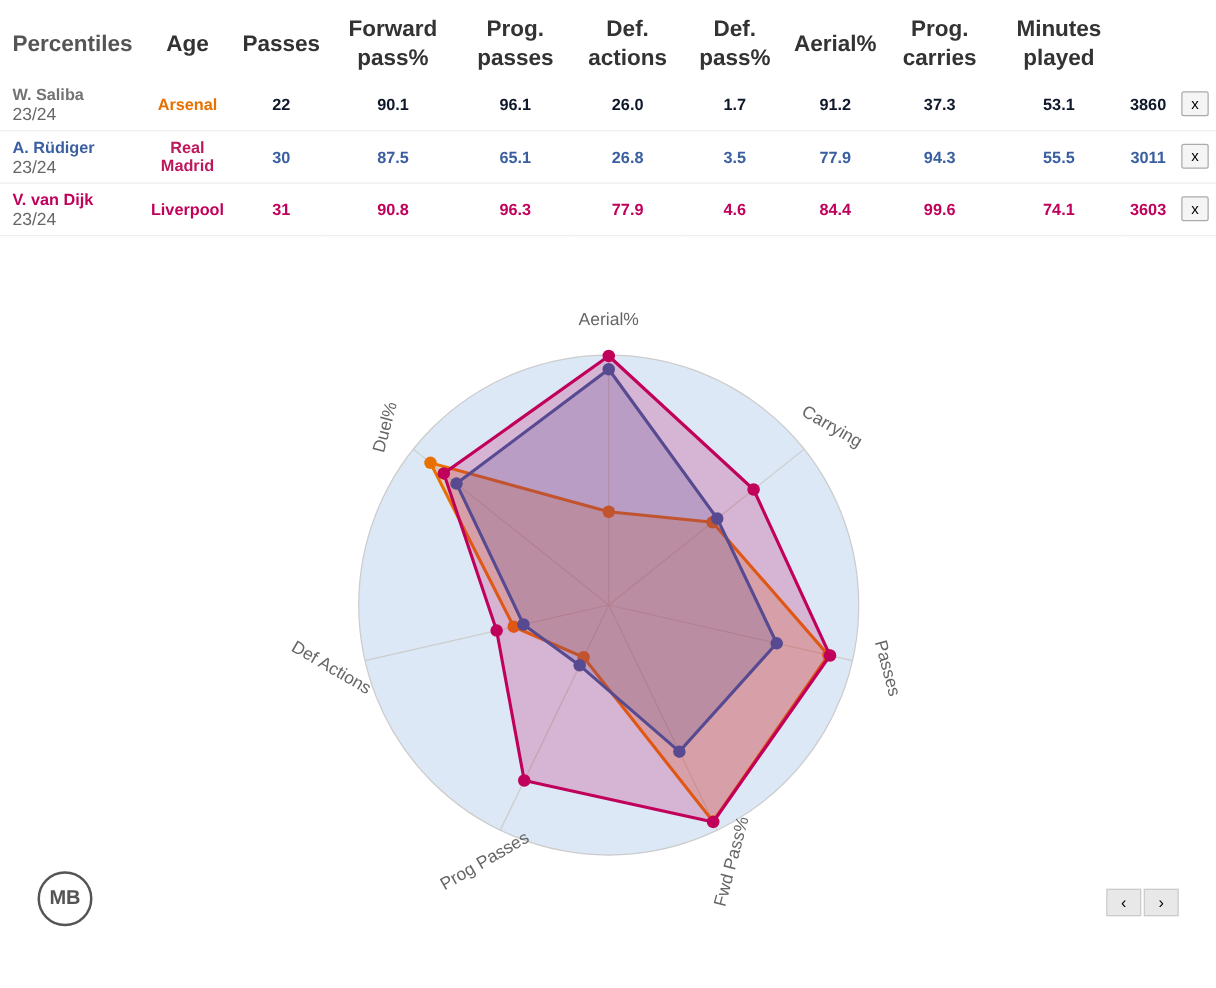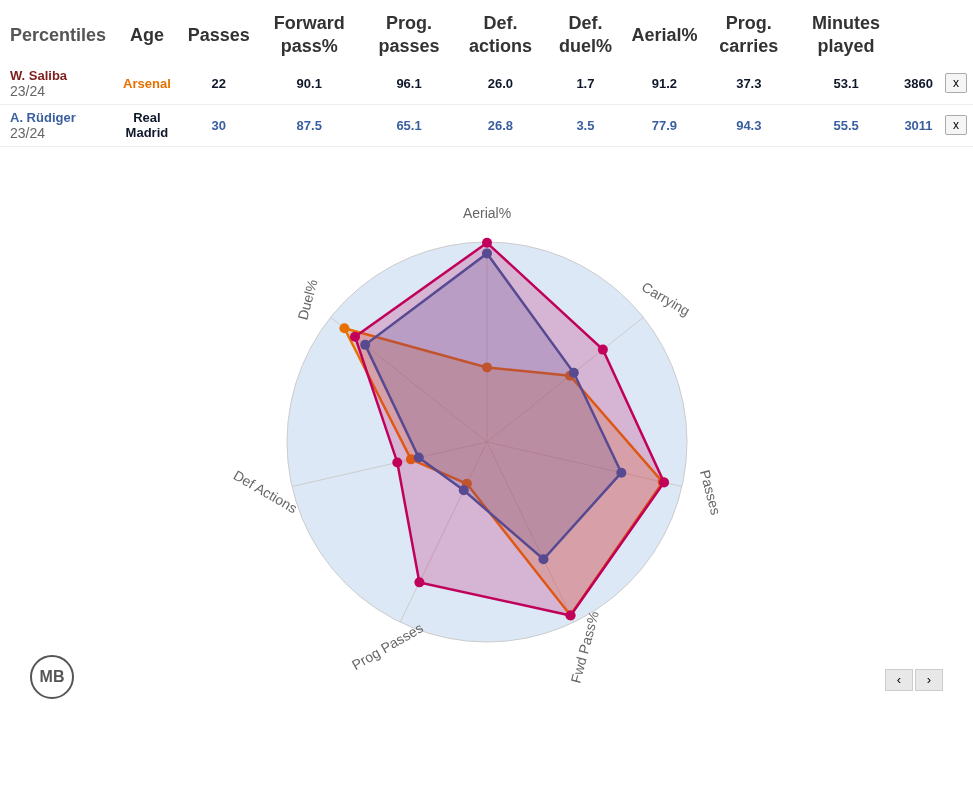--- a/index.html
+++ b/index.html
@@ -39,35 +39,35 @@
       text-align: center;
       padding: 5px 6px;
       font-size: 13px;
     }
     td.player-cell {
       text-align: left;
       padding-left: 10px;
     }
     .player-name {
       font-weight: bold;
-      color: #7f1d1d;
+      color: #737373;
       font-size: 13px;
     }
     .player-name.blue { color: #3a5fa0; }
     .player-name.red { color: #c0005a; }
     .player-season {
       font-size: 14px;
       color: #666;
     }
     .team-name {
       font-weight: bold;
       font-size: 13px;
     }
     .team-arsenal { color: #e87000; }
-    .team-realmadrid { color: #0f172a; }
+    .team-realmadrid { color: #be185d; }
     .team-liverpool { color: #c0005a; }
     .val-orange { color: #0f172a; font-weight: bold; }
     .val-blue { color: #3a5fa0; font-weight: bold; }
     .val-red { color: #c0005a; font-weight: bold; }
     .remove-btn {
       border: 1px solid #aaa;
       background: #f5f5f5;
       cursor: pointer;
       padding: 2px 7px;
       font-size: 12px;
@@ -141,21 +141,21 @@
 <div class="table-section">
   <table>
     <thead>
       <tr>
         <th class="left-header">Percentiles</th>
         <th>Age</th>
         <th>Passes</th>
         <th>Forward pass%</th>
         <th>Prog. passes</th>
         <th>Def. actions</th>
-        <th>Def. duel%</th>
+        <th>Def. pass%</th>
         <th>Aerial%</th>
         <th>Prog. carries</th>
         <th>Minutes played</th>
         <th></th>
       </tr>
     </thead>
     <tbody id="table-body">
     <tr class="row-border">
     <td class="player-cell">
       <div class="player-name ">W. Saliba</div>
@@ -181,20 +181,37 @@
     <td class="team-realmadrid team-name">Real Madrid</td>
     <td class="val-blue">30</td>
     <td class="val-blue">87.5</td>
     <td class="val-blue">65.1</td>
     <td class="val-blue">26.8</td>
     <td class="val-blue">3.5</td>
     <td class="val-blue">77.9</td>
     <td class="val-blue">94.3</td>
     <td class="val-blue">55.5</td>
     <td class="val-blue">3011</td>
+    <td><button class="remove-btn">x</button></td>
+  </tr>
+        <tr class="row-border">
+    <td class="player-cell">
+      <div class="player-name red">V. van Dijk</div>
+      <div class="player-season">23/24</div>
+    </td>
+    <td class="team-liverpool team-name">Liverpool</td>
+    <td class="val-red">31</td>
+    <td class="val-red">90.8</td>
+    <td class="val-red">96.3</td>
+    <td class="val-red">77.9</td>
+    <td class="val-red">4.6</td>
+    <td class="val-red">84.4</td>
+    <td class="val-red">99.6</td>
+    <td class="val-red">74.1</td>
+    <td class="val-red">3603</td>
     <td><button class="remove-btn">x</button></td>
   </tr>
       </tbody>
   </table>
 </div>
 
 <div class="radar-section">
   <div class="radar-container">
     <svg class="radar-svg" id="radar-svg" viewBox="0 0 560 560">
     <circle cx="280" cy="290" r="40" fill="none" stroke="#ccc" stroke-width="1"></circle>

